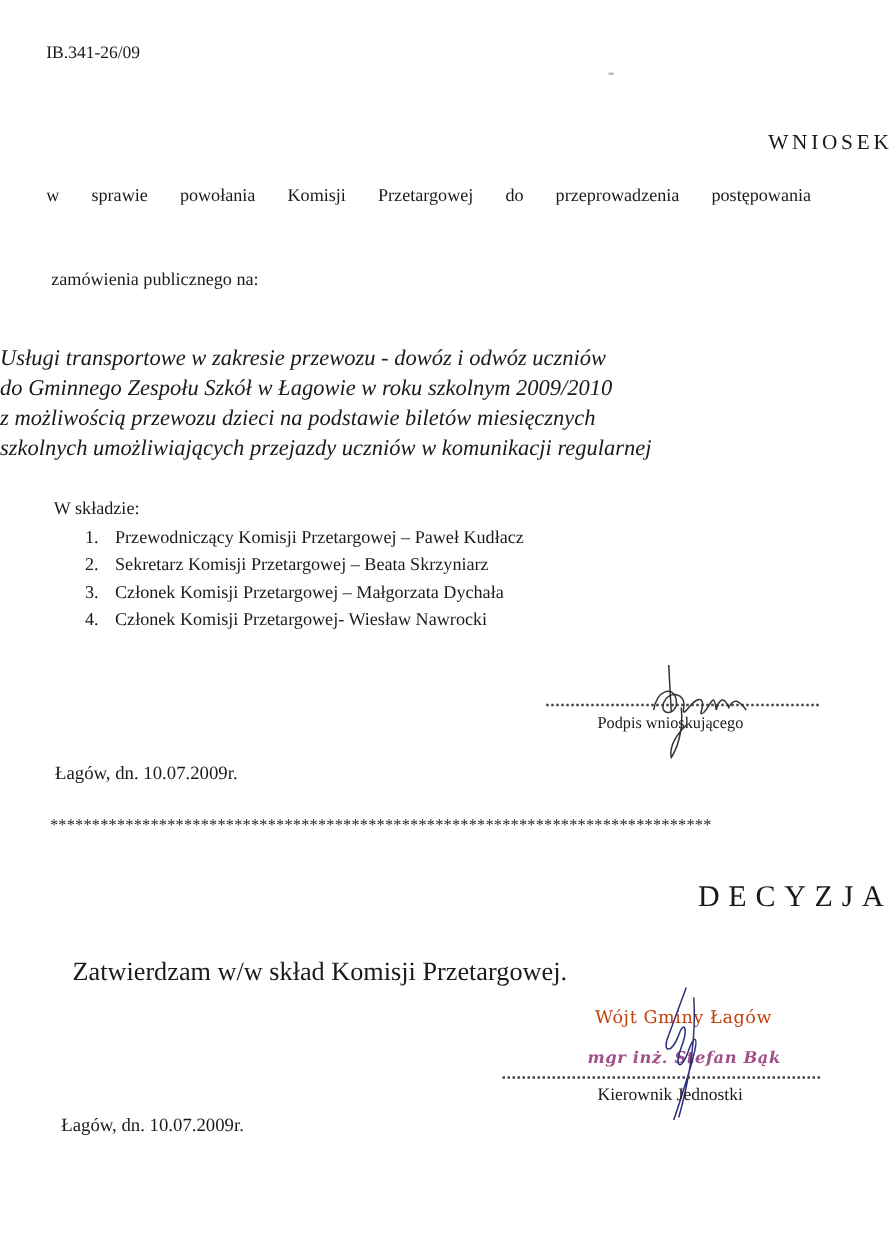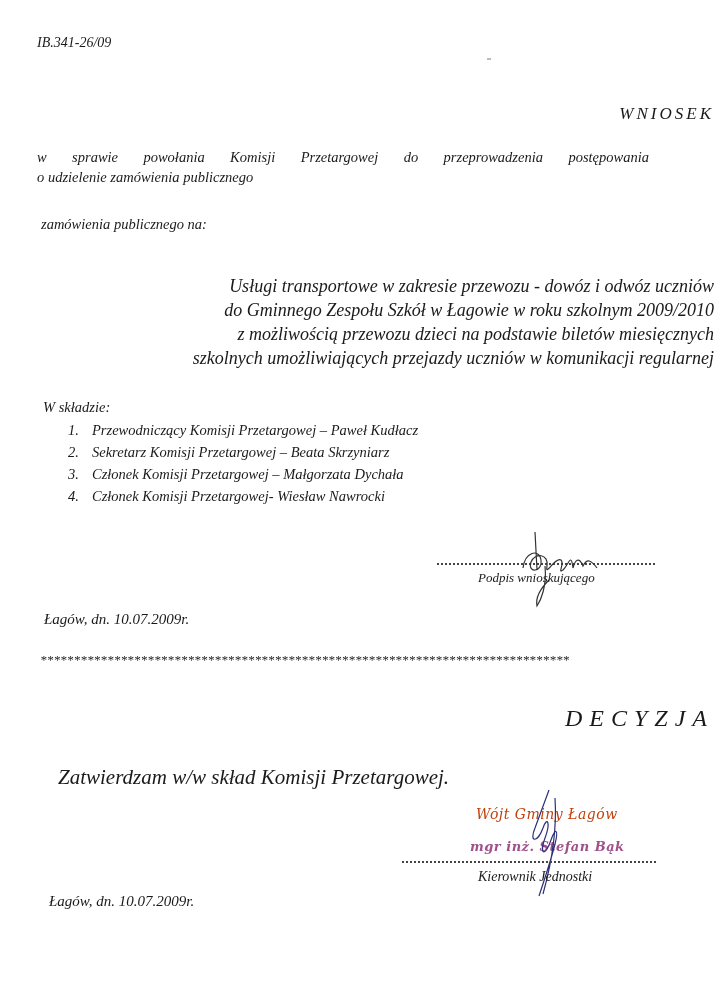--- a/index.html
+++ b/index.html
@@ -1,31 +1,31 @@
 <!DOCTYPE html>
 <html><head>
   <meta charset="utf-8">
   <style>
     html, body { margin: 0; padding: 0; background: #ffffff; }
     body {
       width: 714px; height: 1003px; position: relative; overflow: hidden;
       font-family: "Liberation Serif", "DejaVu Serif", serif;
       color: #1a1a1a;
     }
-    .abs { position: absolute; font-style: italic; }
+    .abs { position: absolute; }
     .ref { left: 37px; top: 35px; font-size: 14px; }
     .title { left: 0; width: 714px; text-align: right; font-size: 17px; letter-spacing: 3px; }
     .wniosek-title { top: 104px; }
     .decyzja-title { top: 705px; font-size: 24px; letter-spacing: 7px; }
     .para { font-size: 14.5px; line-height: 20px; }
     .p1 { left: 37px; top: 147px; width: 612px; }
     .p1 .l1 { display: flex; justify-content: space-between; }
     .p2 { left: 41px; top: 214px; width: 620px; }
     .subject {
-      left: 0; width: 714px; top: 274px; text-align: right;
+      left: 0; width: 714px; top: 274px; text-align: left;
       font-style: italic; font-size: 18px; line-height: 24px;
     }
     .members-label { left: 43px; top: 399px; font-size: 14.5px; }
     .members { left: 68px; top: 419px; font-size: 14.5px; line-height: 22px; margin: 0; padding: 0; list-style: none; }
     .members li { display: flex; }
     .members .num { width: 24px; }
     .sig1-dots { left: 437px; top: 553px; width: 218px; border-bottom: 2px dotted #444; height: 10px; }
     .sig1-label { left: 478px; top: 570px; font-size: 13px; }
     .date1 { left: 44px; top: 611px; font-size: 15px; }
     .stars { left: 40px; top: 652px; font-size: 13px; letter-spacing: 0.2px; color: #222; white-space: nowrap; }
@@ -50,21 +50,20 @@
   <div class="l1">
     <span>w</span>
     <span>sprawie</span>
     <span>powołania</span>
     <span>Komisji</span>
     <span>Przetargowej</span>
     <span>do</span>
     <span>przeprowadzenia</span>
     <span>postępowania</span>
   </div>
-  <div>o udzielenie zamówienia publicznego</div>
 </div>
 
 <div class="abs para p2">
   <div>zamówienia publicznego na:</div>
 </div>
 
 <div class="abs subject">
   <div>Usługi transportowe w zakresie przewozu  - dowóz i odwóz uczniów</div>
   <div>do Gminnego Zespołu Szkół w Łagowie w roku szkolnym 2009/2010</div>
   <div>z możliwością przewozu dzieci na podstawie biletów miesięcznych</div>

